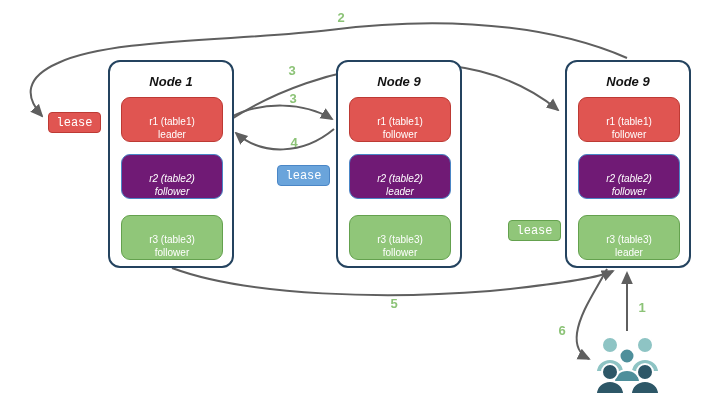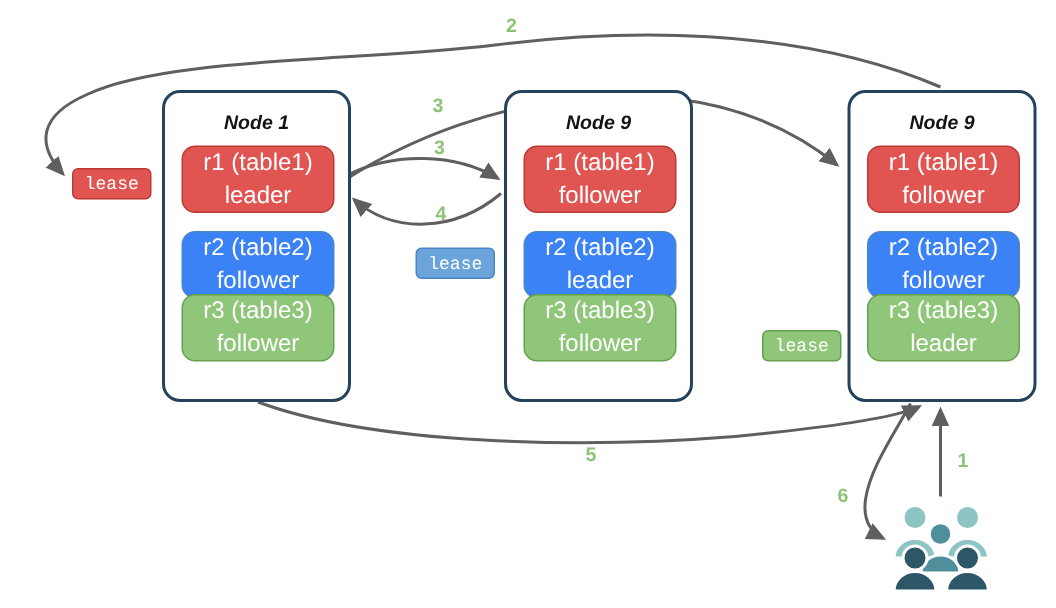--- a/index.html
+++ b/index.html
@@ -10,29 +10,29 @@
   .arrows{position:absolute;left:0;top:0;width:704px;height:405px;}
   .node{
     position:absolute;width:126px;height:208px;background:#ffffff;
     border:2px solid #24435f;border-radius:12px;box-sizing:border-box;
   }
   .node-title{
     text-align:center;margin-top:12px;font-weight:bold;font-size:13px;color:#141414;font-style:italic;
   }
   .replica{
     position:absolute;left:11px;width:102px;height:45px;border-radius:9px;
-    color:#ffffff;font-size:16px;text-align:center;display:flex;flex-direction:column;
-    justify-content:space-between;line-height:1.32;box-sizing:border-box;border:1px solid transparent;
+    color:#ffffff;font-size:10px;text-align:center;display:flex;flex-direction:column;
+    justify-content:flex-end;line-height:1.32;box-sizing:border-box;border:1px solid transparent;
   }
   .replica.red{background:#e05551;border-color:#bd3a34;}
-  .replica.blue{background:#3b82f6;border-color:#4a86c6;}
+  .replica.blue{background:#701a75;border-color:#4a86c6;font-style:italic;}
   .replica.green{background:#90c679;border-color:#64a14e;}
   .pos-r1{top:35px;}
   .pos-r2{top:92px;}
-  .pos-r3{top:134px;}
+  .pos-r3{top:153px;}
   .lease{
     position:absolute;width:53px;height:21px;box-sizing:border-box;border-radius:4px;
     color:#ffffff;font-size:12px;display:flex;align-items:center;justify-content:center;
     border:1px solid transparent;
     font-family:Liberation Mono, monospace;
   }
   .lease.red{background:#e05551;border-color:#bd3a34;left:48px;top:112px;}
   .lease.blue{background:#6aa4db;border-color:#4a86c6;left:277px;top:165px;}
   .lease.green{background:#90c679;border-color:#64a14e;left:508px;top:220px;}
   .step{

